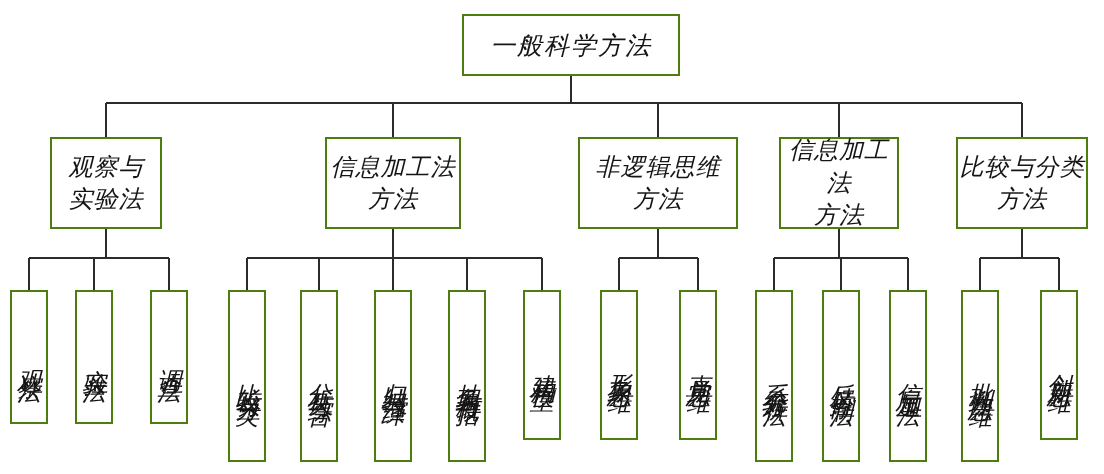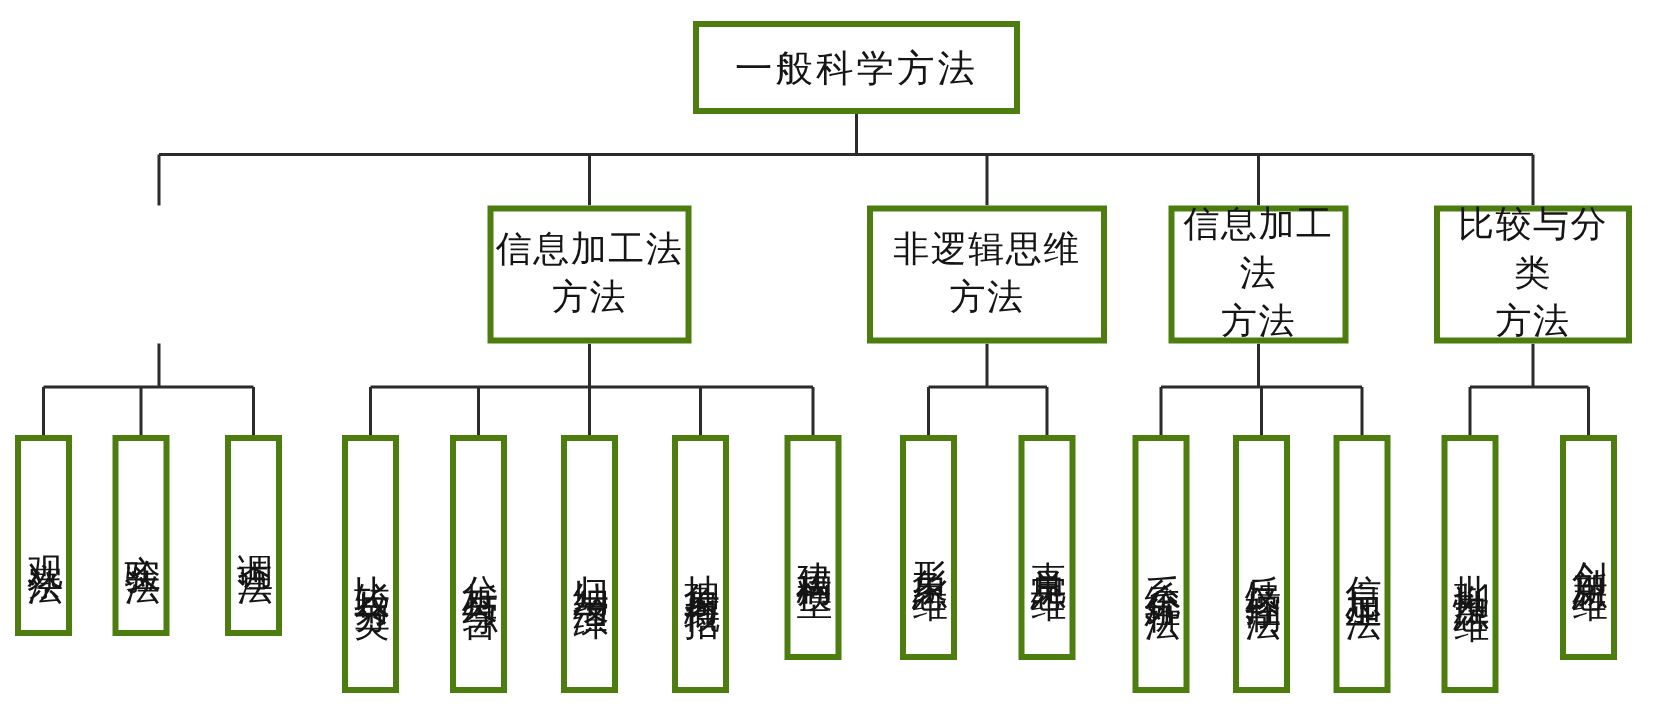--- a/index.html
+++ b/index.html
@@ -13,26 +13,27 @@
     overflow: hidden;
   }
   .connectors {
     position: absolute;
     left: 0; top: 0;
     width: 1104px; height: 474px;
   }
   .box {
     position: absolute;
     box-sizing: border-box;
-    border: 4px solid #4d7c0f;
+    border: 2px solid #4d7c0f;
     background: #ffffff;
     display: flex;
     align-items: center;
     justify-content: center;
     text-align: center;
+    font-style: italic;
   }
   .root {
     font-size: 25px;
     letter-spacing: 2px;
   }
   .branch {
     font-size: 24px;
     line-height: 1.35;
     letter-spacing: 1px;
     white-space: pre-line;
@@ -87,20 +88,22 @@
 
       M1022 229 L1022 258
       M980 258 L1059 258
       M980 258 L980 290
       M1059 258 L1059 290
     "></path>
   </svg>
 
   <div class="box root" style="left:462px; top:14px; width:218px; height:62px;">一般科学方法</div>
 
+  <div class="box branch" style="left:50px; top:137px; width:112px; height:92px;">观察与
+实验法</div>
   <div class="box branch" style="left:325px; top:137px; width:136px; height:92px;">信息加工法
 方法</div>
   <div class="box branch" style="left:578px; top:137px; width:160px; height:92px;">非逻辑思维
 方法</div>
   <div class="box branch" style="left:779px; top:137px; width:120px; height:92px;">信息加工法
 方法</div>
   <div class="box branch" style="left:956px; top:137px; width:132px; height:92px;">比较与分类
 方法</div>
 
   <div class="box leaf" style="left:10px; top:290px; width:38px; height:134px;">观察法</div>

